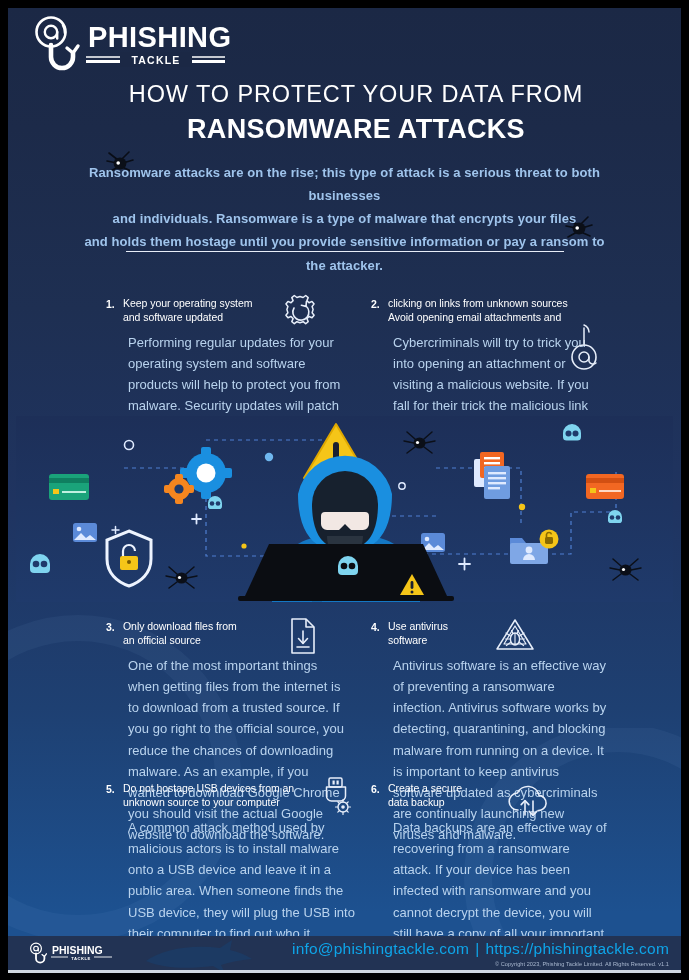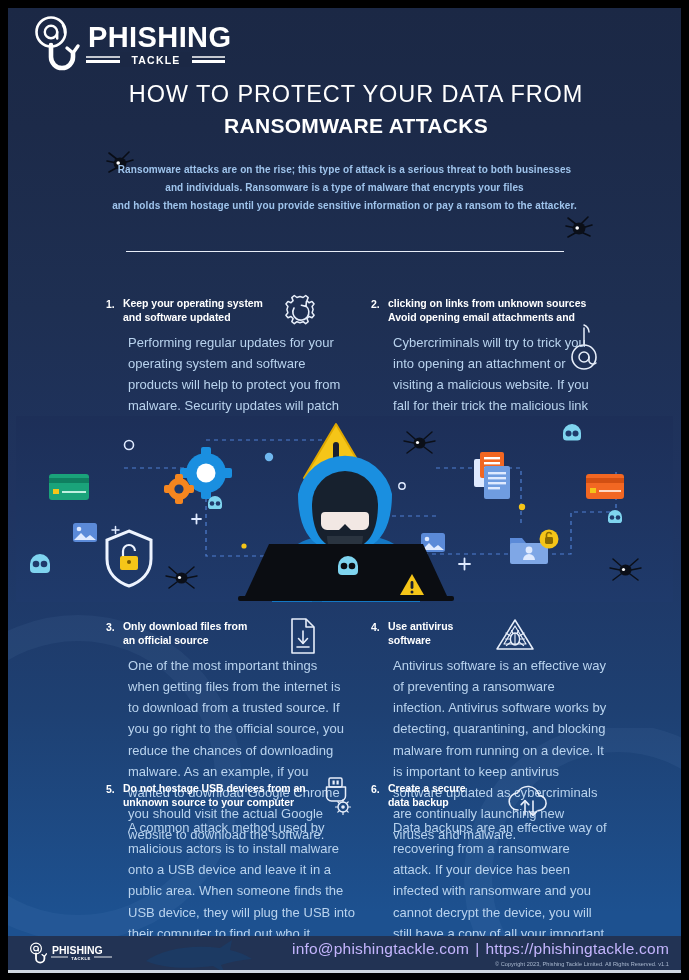--- a/index.html
+++ b/index.html
@@ -38,48 +38,48 @@
   }
 
   
   #title-block { position:absolute; left:0; top:72px; width:673px; text-align:center;padding-left:23px; }
   #title-main {
     font-size:23.5px; letter-spacing:.9px; color:#fff; font-weight:400;
     line-height:1.2;
   }
   #title-sub {
     margin-top:6px;
-    font-size:21px; letter-spacing:.3px; color:#fff; font-weight:800;
+    font-size:27px; letter-spacing:.3px; color:#fff; font-weight:800;
   }
 
   
   #intro {
     position:absolute; left:70px; top:153px; width:533px;
     text-align:center;
     color:#9fc4ec;
-    font-size:10px; font-weight:700; line-height:1.78;
+    font-size:13px; font-weight:700; line-height:1.78;
     letter-spacing:.1px;
   }
   #intro-rule {
     position:absolute; left:118px; top:243px;
     width:438px; height:1.4px; background:#e8eef8;
   }
 
   
   .spider { position:absolute; }
 
   
   .tip { position:absolute; width:250px; }
   .tip-head { display:flex; align-items:flex-start; }
   .tip-num {
     color:#fff; font-size:10.5px; font-weight:700; width:17px;
     flex:0 0 17px; line-height:1.35; padding-top:.5px;
   }
   .tip-title {
-    color:#fff; font-size:10.5px; font-weight:700; line-height:1.35;
+    color:#fff; font-size:10.5px; font-weight:400; line-height:1.35;
     letter-spacing:-.05px;
   }
   .tip-icon { position:absolute; }
   .tip-body {
     margin-top:8px; margin-left:22px;
     color:#b9d3ee; font-size:13px; line-height:1.62; letter-spacing:.02px;
     width:216px;
   }
 
   .tip1 { left:98px;  top:288px; }
@@ -96,21 +96,21 @@
 
   
   #footer {
     position:absolute; left:8px; top:936px; width:673px; height:36px;
     background:#223354; overflow:hidden;
   }
   #footer-logo { position:absolute; left:20px; top:6px; width:86px; height:24px; }
   #footer-shark { position:absolute; left:130px; top:3px; }
   #footer-contact {
     position:absolute; right:12px; top:4px;
-    color:#c4b5fd; font-size:15.5px; font-weight:400; letter-spacing:.2px;
+    color:#0ea5e9; font-size:15.5px; font-weight:400; letter-spacing:.2px;
     white-space:nowrap;
     margin-left:32px;
   }
   #footer-sep { margin:0 6px; }
   #footer-copy {
     position:absolute; right:12px; top:25px;
     color:#aab9d0; font-size:5.6px; letter-spacing:.05px; white-space:nowrap;
   }
   #bottom-strip {
     position:absolute; left:8px; top:970px; width:673px; height:3px;

